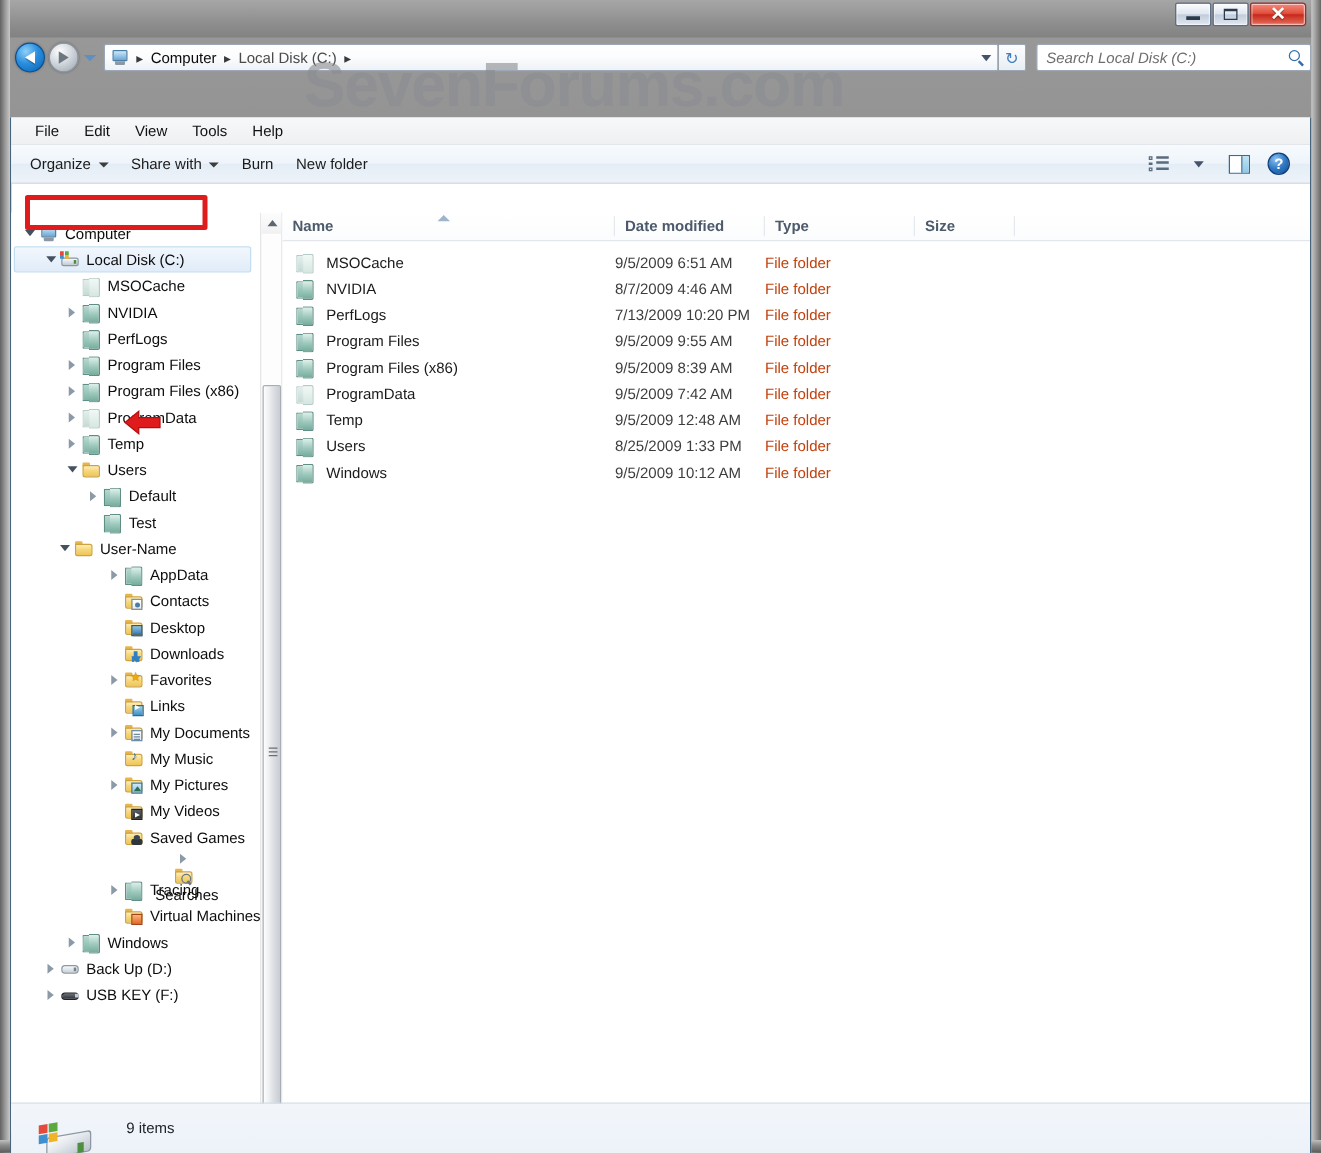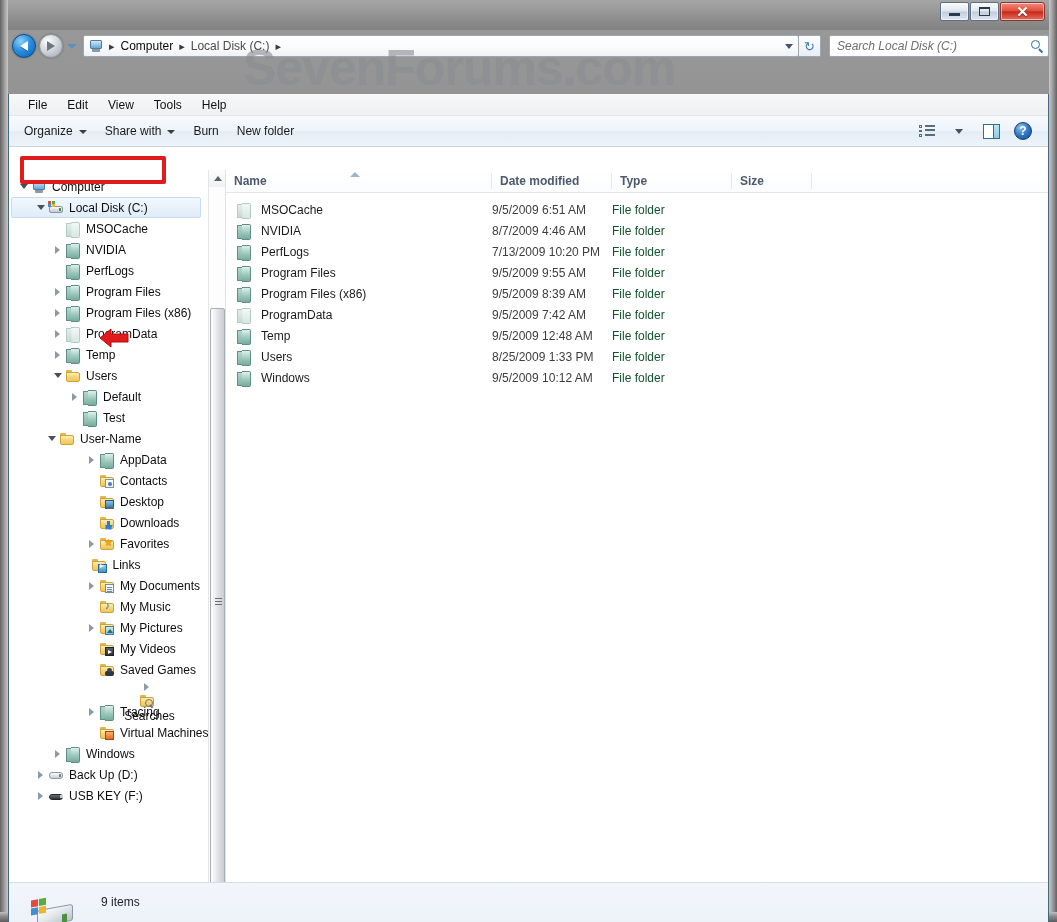--- a/index.html
+++ b/index.html
@@ -239,21 +239,21 @@
   .colh::after { content:""; position:absolute; right:0; top:4px; bottom:3px; width:1px; background:#e5e9ee;}
   #colh-name { width:266px; }
   #colh-date { width:120px; }
   #colh-type { width:120px; }
   #colh-size { width:80px; }
   #sortcaret { position:absolute; left:124px; top:2px; width:0;height:0;
                border-left:5px solid transparent;border-right:5px solid transparent;border-bottom:5px solid #9fb4c7;}
   .frow { height:21px; display:flex; align-items:center; font-size:12px; color:#1a1a1a; cursor:default;}
   .frow .cname { width:266px; display:flex; align-items:center; padding-left:10px; gap:9px;}
   .frow .cdate { width:120px; color:#3d3d3d; }
-  .frow .ctype { width:120px; color:#14532d; }
+  .frow .ctype { width:120px; color:#c2410c; }
   .frow .csize { width:80px; }
   #filelist { padding-top:6px; }
 
   
   #statusbar { position:absolute; left:0; bottom:0; width:1039px; height:62px;
                background: linear-gradient(180deg,#f2f6fb,#eaf0f8);
                border-top:1px solid #d4dde7; display:flex; align-items:center; }
   #status-icon { width:46px; height:38px; margin-left:22px; position:relative;}
   #status-icon .hd { position:absolute; left:6px; top:12px; width:36px; height:17px; border-radius:3px;
      background:linear-gradient(160deg,#ffffff 0%, #e3e8ed 45%, #b9c2cb 100%); border:1px solid #8d97a1;
@@ -552,21 +552,21 @@
               </span>
               <div class="ico">
                 <div class="yf">
                   <div class="tab"></div>
                   <div class="body"></div>
                   <div class="ovl ovl-star"><i></i></div>
                 </div>
               </div>
               <span class="tlabel">Favorites</span>
             </div>
-            <div class="tnode" style=" justify-content: center;">
+            <div class="tnode" style="padding-left: 76px;">
               <span class="exp"></span>
               <div class="ico">
                 <div class="yf">
                   <div class="tab"></div>
                   <div class="body"></div>
                   <div class="ovl ovl-link">
                     <i></i>
                   </div>
                 </div>
               </div>

